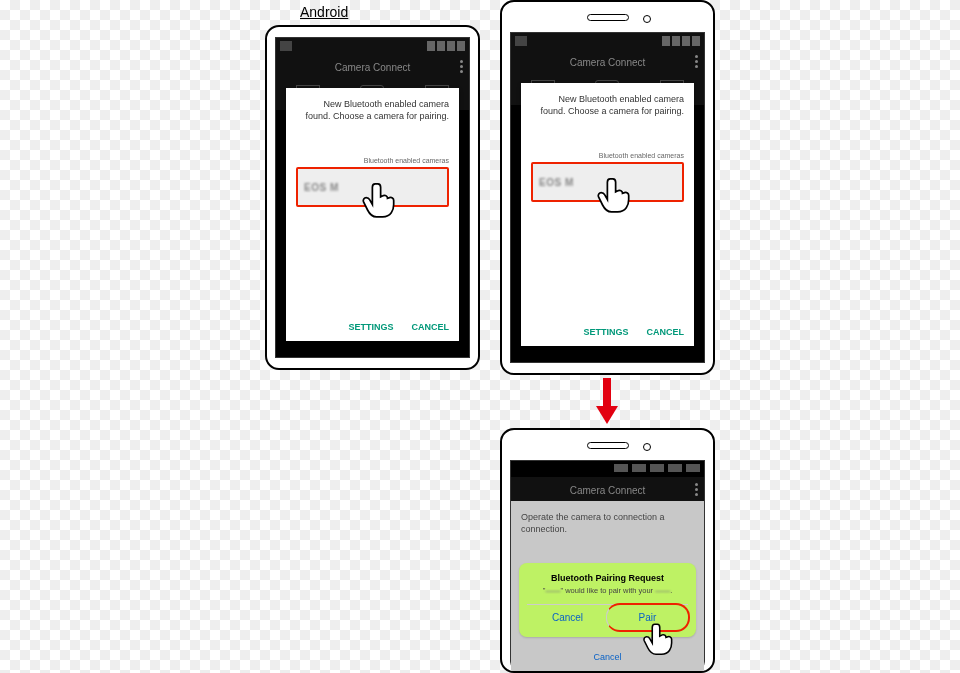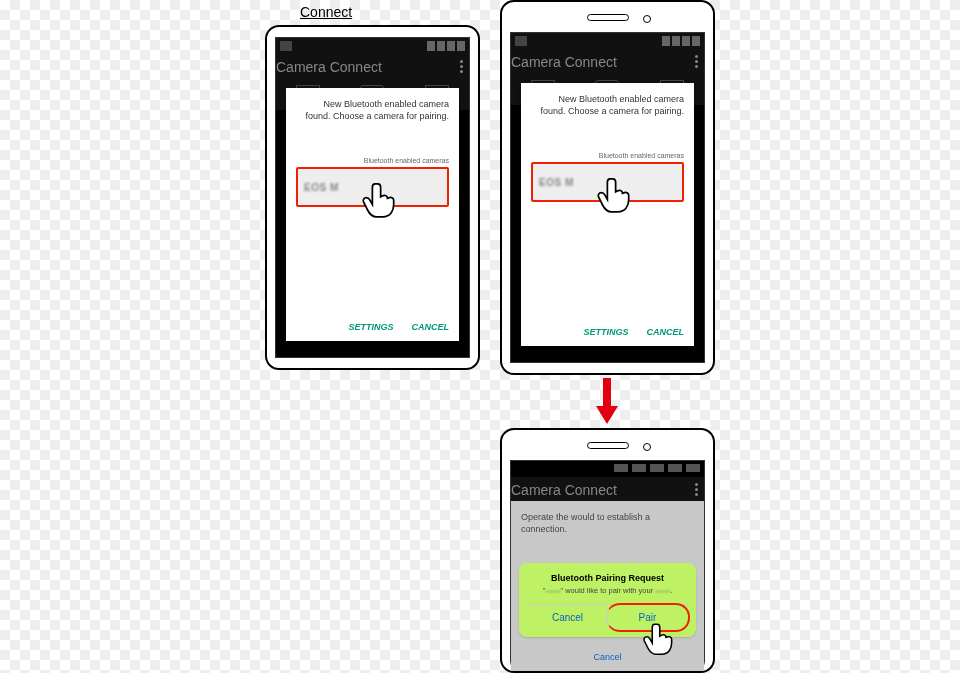--- a/index.html
+++ b/index.html
@@ -51,22 +51,22 @@
   .status-bar {
     height: 16px; background:#111;
     display:flex; justify-content:space-between; align-items:center;
     padding:0 4px; box-sizing:border-box;
   }
   .status-bar .dot { width:12px;height:10px;background:#444; margin-right:2px;}
   .status-right { display:flex; gap:2px;}
   .status-right .b { width:8px;height:10px;background:#666;}
 
   .app-header {
-    height: 26px; background:#111; color:#888; font-size:14px;
-    display:flex; align-items:center; justify-content:flex-start; position:relative;
+    height: 26px; background:#111; color:#888; font-size:10px;
+    display:flex; align-items:center; justify-content:center; position:relative;
   }
   .app-header .menu-dots {
     position:absolute; right:6px; top:6px; display:flex; flex-direction:column; gap:2px;
   }
   .app-header .menu-dots span{width:3px;height:3px;background:#888;border-radius:50%;}
 
   .dark-toolbar {
     height:30px; background:#111; display:flex; justify-content:space-around; align-items:center;
   }
   .dark-toolbar .tool {
@@ -93,21 +93,21 @@
     border:2.5px solid #e20; border-radius:2px;
     background:#eee; height:36px;
     display:flex; align-items:center; padding-left:6px;
     color:#aaa; font-size:10px; letter-spacing:0.5px;
     position:relative;
   }
   .blurred { filter: blur(1.2px); color:#888; font-weight:bold;}
   .button-row {
     position:absolute; right:10px; bottom:8px;
     display:flex; gap:18px;
-    font-size:9px; font-weight:bold; color:#009879;font-style:italic;
+    font-size:9px; font-weight:bold; color:#009879;
   }
 
   .tap-hand {
     position:absolute;
     width:44px; height:44px;
   }
   .tap-hand svg { width:100%; height:100%; }
 
   
   .arrow {
@@ -186,21 +186,21 @@
 
   .status-blur{
     position:absolute; left:0; right:0; top:0; height:16px;
     display:flex; gap:4px; justify-content:flex-end; padding:3px 4px 0;
   }
   .status-blur .s{ width:14px;height:8px;background:#555;}
 </style>
 </head>
 <body>
 
-<div class="col-label android">Connect</div>
+<div class="col-label android">Android</div>
 <div class="col-label ios">iOS</div>
 
 <div class="phone android-phone">
   <div class="screen">
     <div class="status-bar">
       <div class="dot"></div>
       <div class="status-right">
           <div class="b"></div>
           <div class="b"></div>
           <div class="b"></div>
@@ -302,21 +302,21 @@
     <div class="app-header" style="margin-top:16px">
       <span>Camera Connect</span>
       <div class="menu-dots">
           <span></span>
           <span></span>
           <span></span>
         </div>
     </div>
 
     <div class="grey-sheet">
-      <div class="operate-msg">Operate the would to establish a connection.</div>
+      <div class="operate-msg">Operate the camera to connection a connection.</div>
 
       <div class="pair-dialog">
         <div class="ptitle">Bluetooth Pairing Request</div>
         <div class="pmsg">
           <span>"</span><span class="blk">——</span><span>" would like to pair with your </span><span class="blk">——</span>.
         </div>
         <div class="pair-buttons">
           <div>Cancel</div>
           <div class="pair-highlight" style="position:relative;">
             <span>Pair</span>

